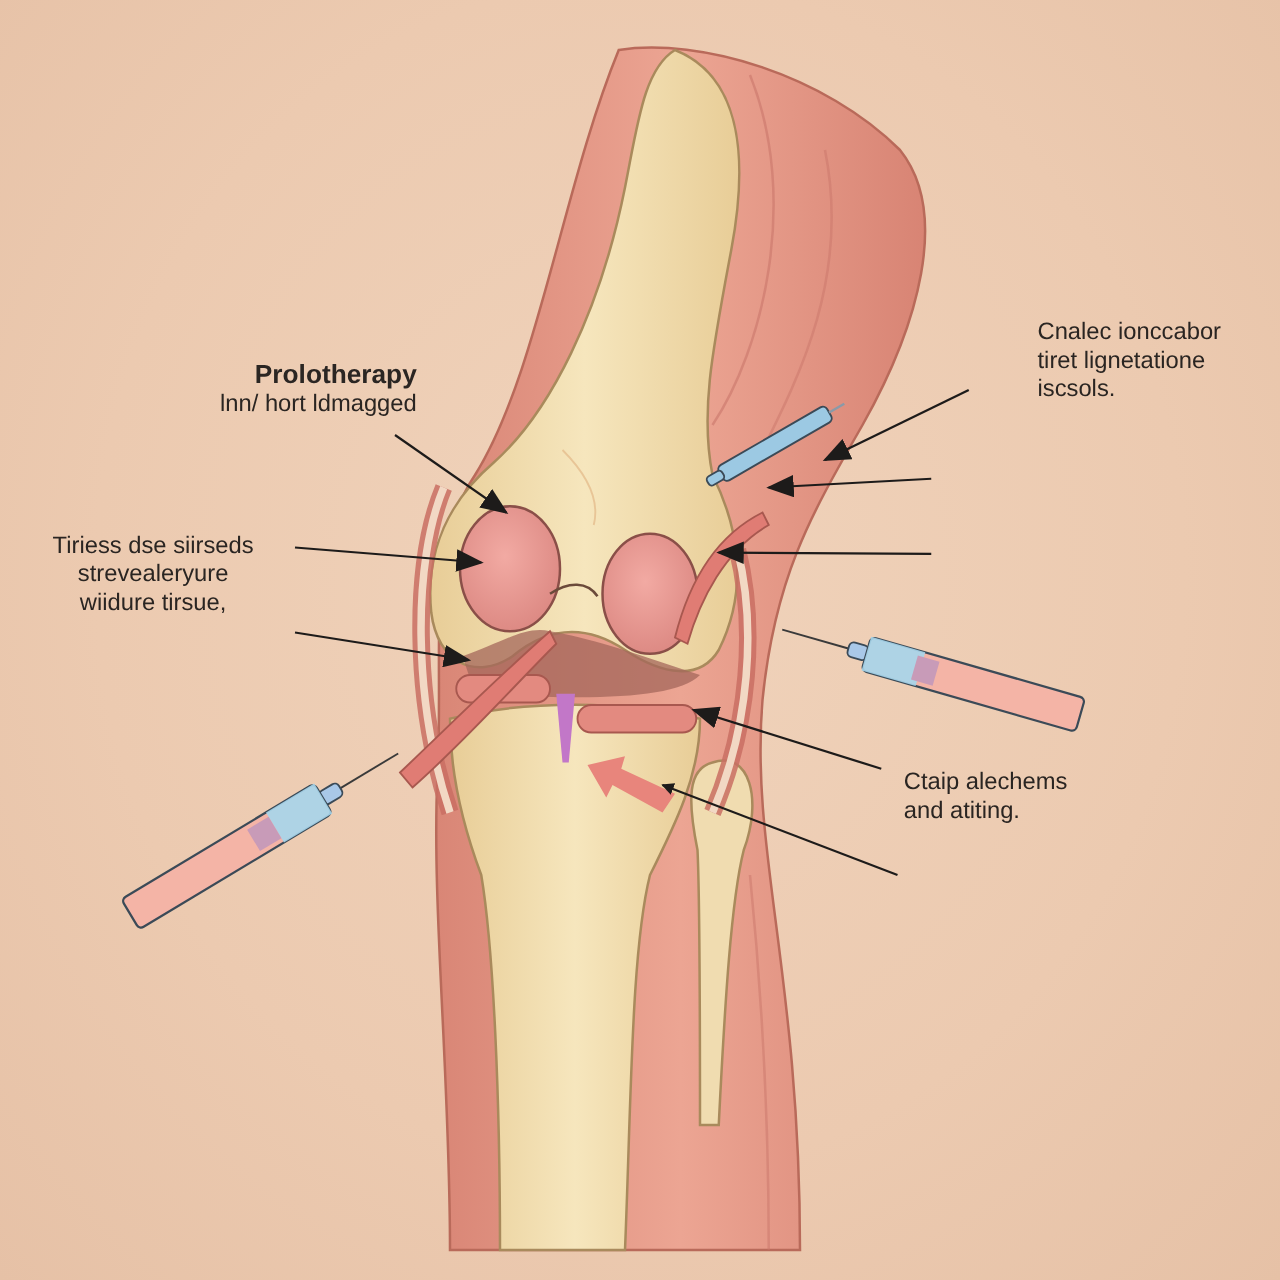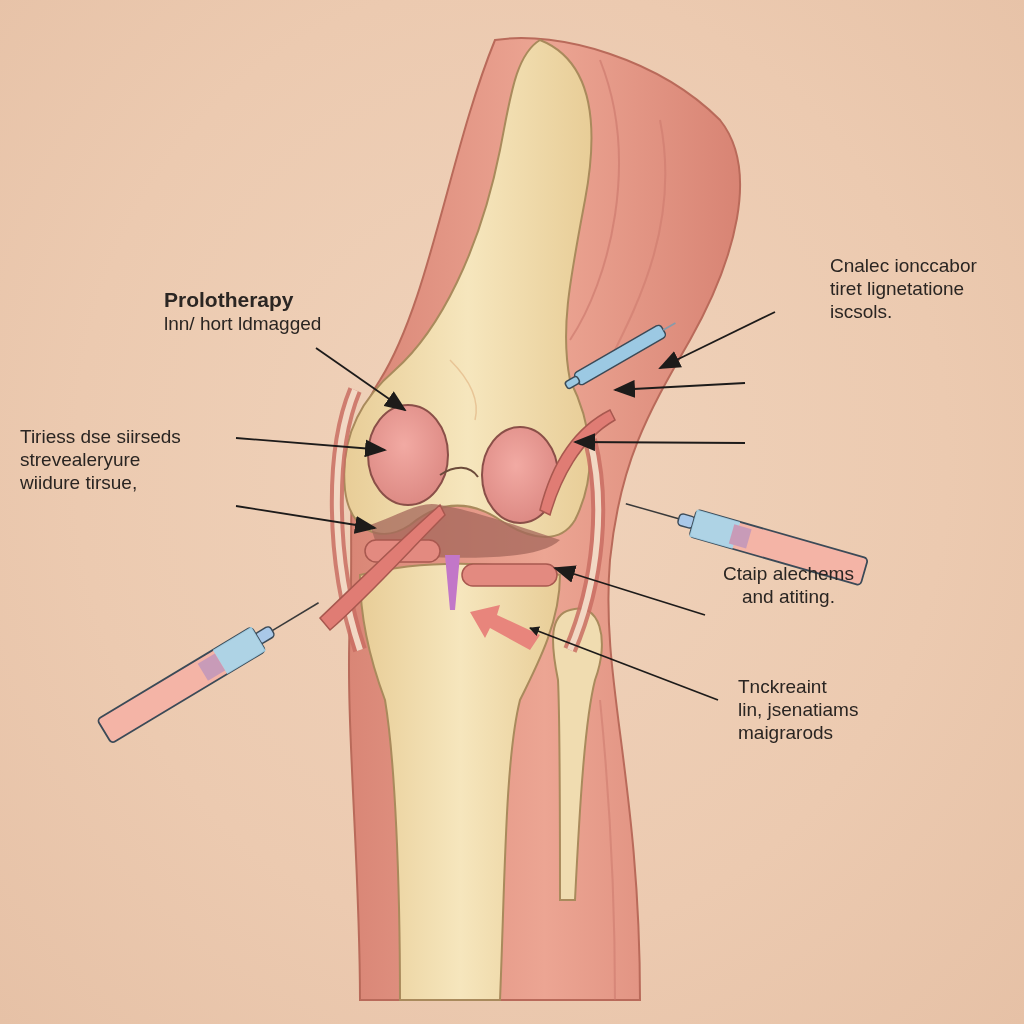--- a/index.html
+++ b/index.html
@@ -2,21 +2,21 @@
 <html><head>
 <meta charset="utf-8">
 <style>
   html,body{margin:0;padding:0;}
   body{width:1024px;height:1024px;overflow:hidden;background:#ecccb2;font-family:"Liberation Sans",sans-serif;}
   .canvas{position:relative;width:1024px;height:1024px;background:radial-gradient(ellipse at 50% 45%,#f0d3bb 0%,#eccab0 60%,#e6c1a6 100%);}
   svg.art{position:absolute;left:0;top:0;}
   .label{position:absolute;color:#2a2522;font-size:19px;line-height:23px;}
   .title{font-weight:bold;font-size:21px;line-height:24px;color:#2b2623;}
   .right{text-align:left;}
-  .ralign{text-align:left;}
+  .ralign{text-align:center;}
 </style>
 </head>
 <body>
 
 <div class="canvas">
   <svg class="art" width="1024" height="1024" viewBox="0 0 1024 1024">
     <defs>
       <marker id="ah" markerWidth="10" markerHeight="10" refX="9" refY="5" orient="auto" markerUnits="userSpaceOnUse">
         <path d="M0,0 L10,5 L0,10 Z" fill="#1d1b1a"></path>
       </marker>
@@ -108,42 +108,37 @@
       <line x1="236" y1="438" x2="385" y2="450" marker-end="url(#ahb)"></line>
       <line x1="236" y1="506" x2="375" y2="528" marker-end="url(#ahb)"></line>
       <line x1="775" y1="312" x2="660" y2="368" marker-end="url(#ahb)"></line>
       <line x1="745" y1="383" x2="615" y2="390" marker-end="url(#ahb)"></line>
       <line x1="745" y1="443" x2="575" y2="442" marker-end="url(#ahb)"></line>
       <line x1="705" y1="615" x2="555" y2="568" marker-end="url(#ahb)"></line>
       <line x1="718" y1="700" x2="530" y2="628" marker-end="url(#ah)"></line>
     </g>
   </svg>
 
-  <div class="label" style="left:164px;top:288px;">
+  <div class="label" style="left:176px;top:288px;text-align:right;">
     <div class="title">Prolotherapy</div>
     <div>lnn/ hort ldmagged</div>
   </div>
 
   <div class="label ralign" style="left:20px;top:425px;width:205px;">
     <div>Tiriess dse siirseds</div>
     <div>strevealeryure</div>
     <div>wiidure tirsue,</div>
   </div>
 
   <div class="label right" style="left:789px;top:254px;margin-left:41px;">
     <div>Cnalec ionccabor</div>
     <div>tiret lignetatione</div>
     <div>iscsols.</div>
   </div>
 
 
 
-  <div class="label right" style="left:723px;top:562px;text-align:center;">
+  <div class="label right" style="left:723px;top:614px;">
     <div>Ctaip alechems</div>
     <div>and atiting.</div>
   </div>
 
-  <div class="label right" style="left:738px;top:675px;">
-    <div>Tnckreaint</div>
-    <div>lin, jsenatiams</div>
-    <div>maigrarods</div>
-  </div>
 </div>
 
 </body></html>

